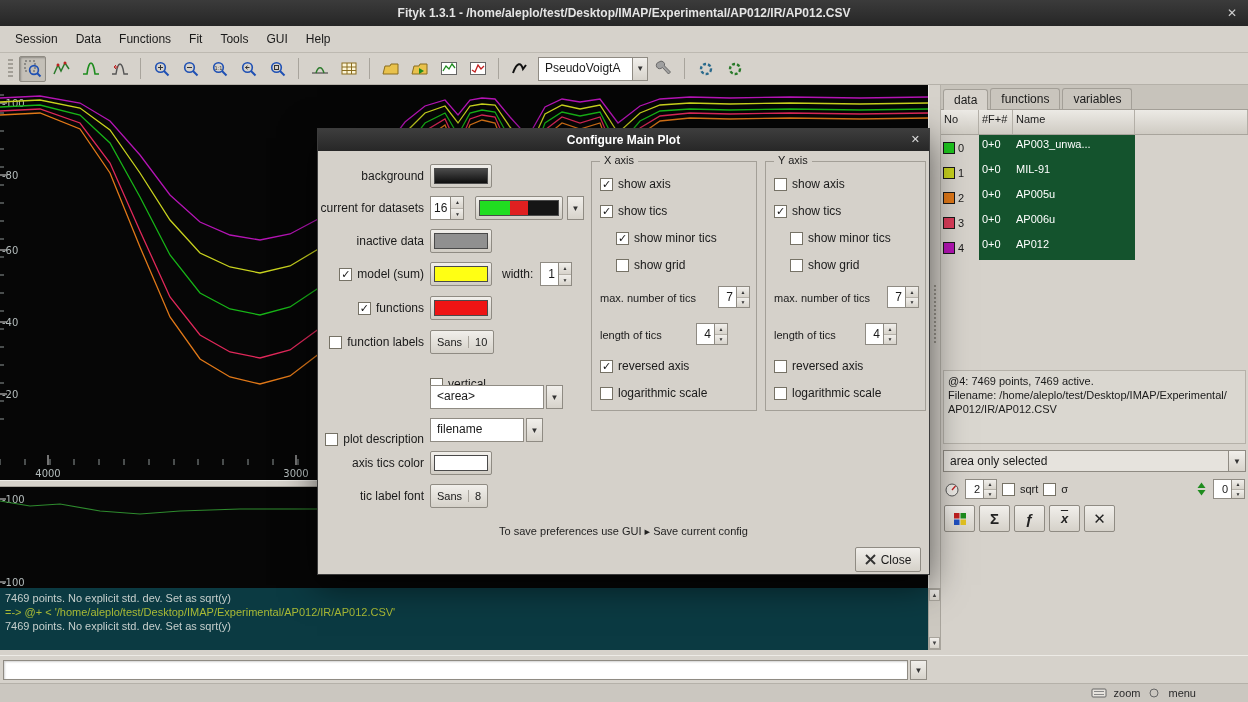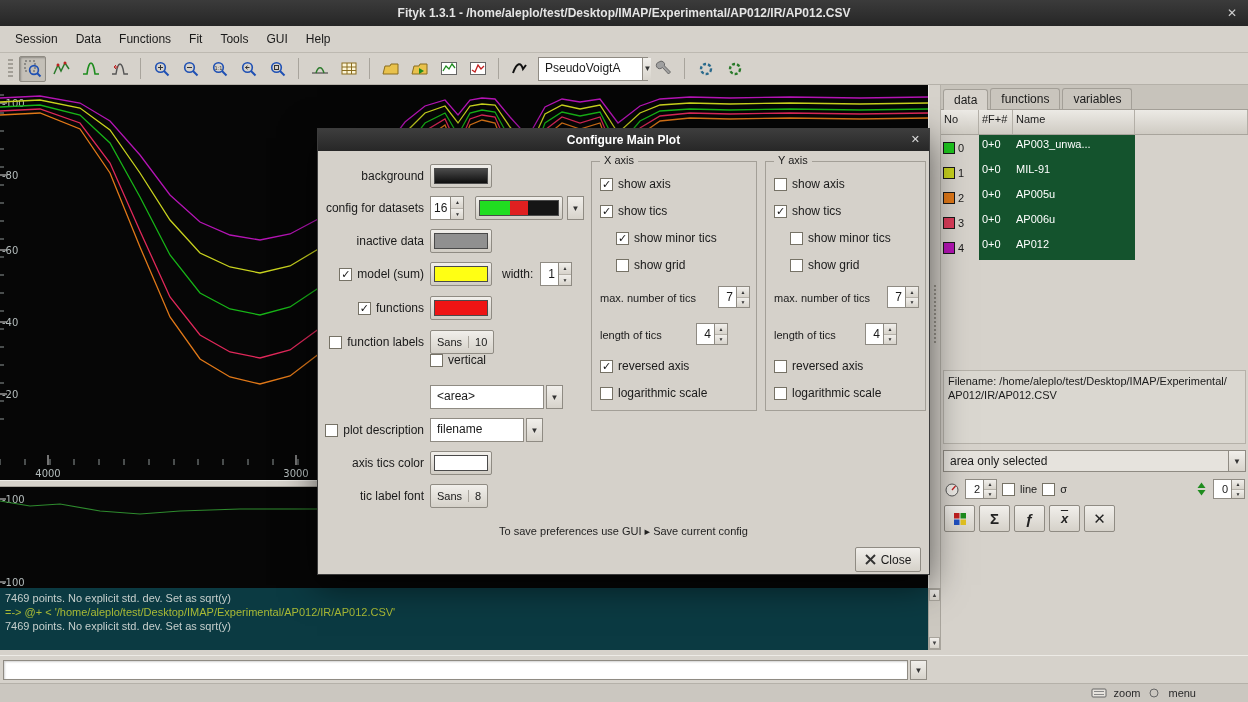--- a/index.html
+++ b/index.html
@@ -18,21 +18,21 @@
 
   .toolbar { position:absolute; left:0; top:53px; width:1248px; height:32px; background:#d6d2cb;
     border-bottom:1px solid #b5b1a9; display:flex; align-items:center; padding-left:4px; gap:2px; }
   .grip { width:5px; height:20px; margin:0 4px;
     background:repeating-linear-gradient(to bottom,#a39f97 0 2px,transparent 2px 4px); }
   .tbb { width:27px; height:26px; display:flex; align-items:center; justify-content:center;
     border:1px solid transparent; border-radius:2px; }
   .tbb.active { border:1px solid #8f8b83; background:#c4c0b8; box-shadow:inset 1px 1px 2px rgba(0,0,0,.28); }
   .tb-sep { width:1px; height:21px; background:#a8a49c; margin:0 5px; }
   .combo { height:24px; background:#fff; border:1px solid #8f8b83; display:flex; align-items:stretch; }
-  .combo .cval { padding:3px 22px 0 6px; flex:1; white-space:nowrap; }
+  .combo .cval { padding:3px 12px 0 6px; flex:1; white-space:nowrap; }
   .carrow { width:17px; background:linear-gradient(#f1efeb,#d7d3cb); border-left:1px solid #8f8b83;
     display:flex; align-items:center; justify-content:center; font-size:8px; color:#333; }
   .fncombo { width:110px; margin-left:3px; }
 
   
   .plot-area { position:absolute; left:0; top:85px; width:928px; height:395px; background:#060606; }
   .hsplit { position:absolute; left:0; top:480px; width:928px; height:7px; background:#d6d2cb;
     border-top:1px solid #edebe6; border-bottom:1px solid #a8a49c; }
   .aux-area { position:absolute; left:0; top:487px; width:928px; height:101px; background:#060606; }
   .vsplit { position:absolute; left:928px; top:85px; width:13px; height:565px; background:#d6d2cb;
@@ -470,20 +470,21 @@
     <span class="cell-no">
         <span class="dsq" style="background:#b414b4"></span>
         <span>4</span>
       </span>
     <span class="cell-f">0+0</span>
     <span class="cell-name">AP012</span>
       <span></span>
   </div>
 
   <div class="info">
+    <div>@4: 7469 points, 7469 active.</div>
     <div>Filename: /home/aleplo/test/Desktop/IMAP/Experimental/</div>
     <div>AP012/IR/AP012.CSV</div>
   </div>
 
   <div class="combo filtercombo">
     <span class="cval">area only selected</span>
     <span class="carrow">▼</span>
   </div>
 
   <div class="ctrlrow">
@@ -494,21 +495,21 @@
     <span class="spin small">
       <span class="spv">2</span>
       <span class="sarr">
           <span class="sa">▲</span>
           <span class="sa">▼</span>
         </span>
     </span>
     <span class="cb">
         <span class="cm"></span>
       </span>
-    <span>line</span>
+    <span>sqrt</span>
     <span class="cb">
         <span class="cm"></span>
       </span>
     <span>σ</span>
     <span style="flex:1"></span>
     <svg class="icon" width="13" height="16">
         <path d="M2.5,7 L6.5,1.5 L10.5,7 Z" fill="#1e8c1e"></path>
         <path d="M2.5,9 L6.5,14.5 L10.5,9 Z" fill="#1e8c1e"></path>
       </svg>
     <span class="spin small">
@@ -549,21 +550,21 @@
     <span>Configure Main Plot</span>
     <span class="dlg-close">✕</span>
   </div>
   <div class="dlg-body">
 
     <span class="dl" style="top:13px">background</span>
     <span class="ctl swatchbtn" style="left:112px;top:13px">
         <span class="swin" style="background:linear-gradient(180deg,#4a4a4a,#0e0e0e)"></span>
       </span>
 
-    <span class="dl" style="top:45px">config for datasets</span>
+    <span class="dl" style="top:45px">current for datasets</span>
     <span class="ctl spin" style="left:112px;top:45px">
       <span class="spv">16</span>
       <span class="sarr">
           <span class="sa">▲</span>
           <span class="sa">▼</span>
         </span>
     </span>
     <span class="ctl swatchbtn" style="left:157px;top:45px;width:88px">
         <span class="swin" style="background:linear-gradient(90deg,#21dd21 0%,#21dd21 38%,#e02020 38%,#e02020 62%,#151515 62%)"></span>
       </span>
@@ -606,33 +607,33 @@
       <span class="cb">
           <span class="cm"></span>
         </span>
       <span>function labels</span>
     </div>
     <span class="ctl fontbtn" style="left:112px;top:179px">
       <span>Sans</span>
       <span>10</span>
     </span>
 
-    <div class="ctl" style="left:112px;top:202px;display:flex;gap:5px;align-items:center">
+    <div class="ctl" style="left:112px;top:226px;display:flex;gap:5px;align-items:center">
       <span class="cb">
           <span class="cm"></span>
         </span>
       <span>vertical</span>
     </div>
 
     <div class="ctl combo" style="left:112px;top:234px;width:114px">
       <span class="cval">&lt;area&gt;</span>
     </div>
     <span class="ctl carrow" style="left:228px;top:234px;width:17px;height:24px;border:1px solid #8f8b83">▼</span>
 
-    <div class="dlc" style="top:267px">
+    <div class="dlc" style="top:276px">
       <span class="cb">
           <span class="cm"></span>
         </span>
       <span>plot description</span>
     </div>
     <div class="ctl combo" style="left:112px;top:267px;width:94px">
       <span class="cval">filename</span>
     </div>
     <span class="ctl carrow" style="left:208px;top:267px;width:17px;height:24px;border:1px solid #8f8b83">▼</span>
 

